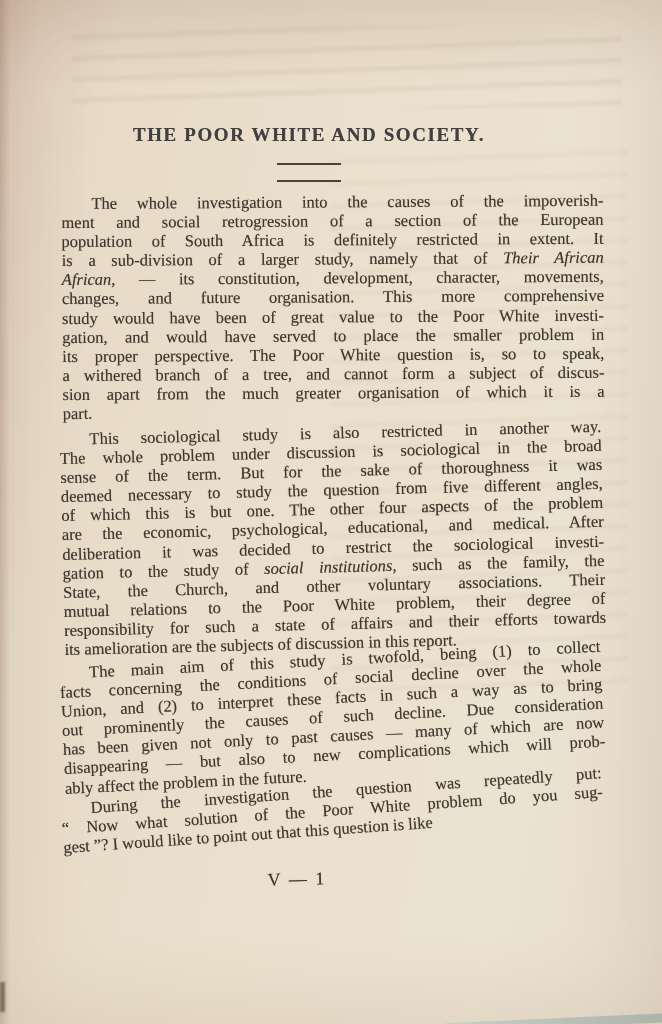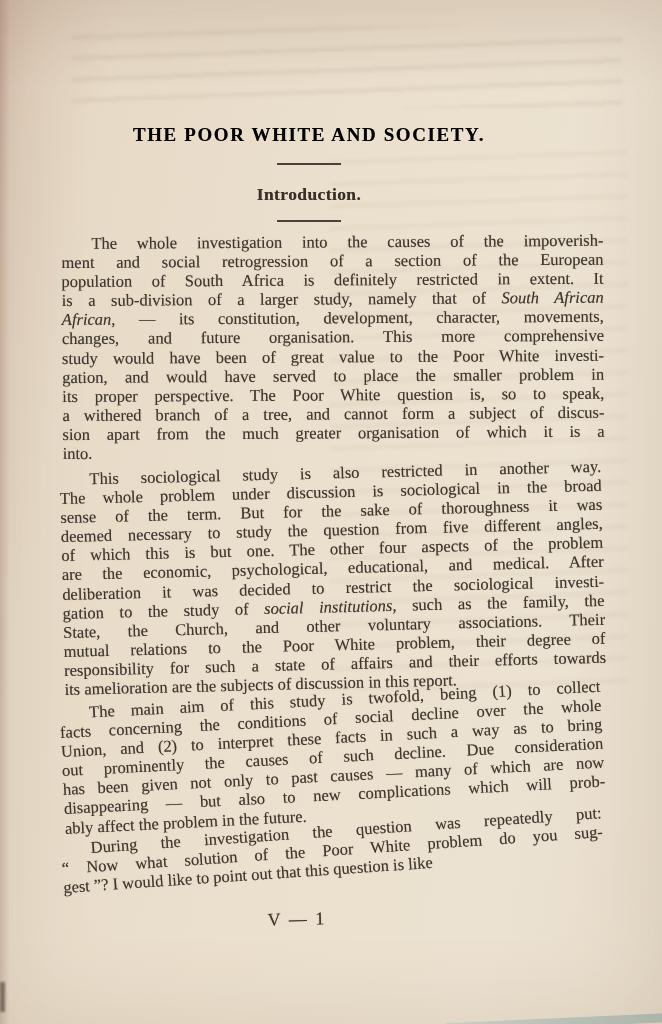--- a/index.html
+++ b/index.html
@@ -44,21 +44,21 @@
 
   .sheet{
     position:absolute;inset:0;
     padding:124px 58px 0 62px;
     color:#40372e;
   }
   .hdr{ text-align:center; transform:translateX(-24px); }
   .title{
     font-size:19px;font-weight:bold;letter-spacing:1.6px;
     line-height:22px;margin:0;
-    color:#000000; text-shadow:0 0 .6px rgba(55,47,40,.65);
+    color:#404040; text-shadow:0 0 .6px rgba(55,47,40,.65);
   }
   .rule{
     width:64px;height:2px;background:#4b4138;border:none;
     margin:17px auto 0 auto;
   }
   .rule2{ margin-top:15px; }
   .heading{
     font-size:17.5px;font-weight:bold;letter-spacing:.4px;
     line-height:21px;margin:19px 0 0 0;
     color:#372f28; text-shadow:0 0 .6px rgba(55,47,40,.6);
@@ -91,38 +91,37 @@
 <div class="ghost-top"></div>
 <div class="ghost-right"></div>
 <div class="edge-left"></div>
 <div class="edge-bottom-right"></div>
 <div class="edge-bottom-left"></div>
 
 <div class="sheet">
   <div class="hdr">
     <div class="title">THE POOR WHITE AND SOCIETY.</div>
     <hr class="rule">
-    <div class="heading">Introduction.</div>
     <hr class="rule rule2">
   </div>
 
   <div class="body-text">
       <div class="para para-0">
         <div class="line"><span>The whole investigation into the causes of the impoverish-</span></div>
         <div class="line"><span>ment and social retrogression of a section of the European</span></div>
         <div class="line"><span>population of South Africa is definitely restricted in extent.  It</span></div>
-        <div class="line"><span>is a sub-division of a larger study, namely that of </span><span class="it">South African</span></div>
+        <div class="line"><span>is a sub-division of a larger study, namely that of </span><span class="it">Their African</span></div>
         <div class="line"><span class="it">African,</span><span> — its constitution, development, character, movements,</span></div>
         <div class="line"><span>changes, and future organisation.  This more comprehensive</span></div>
         <div class="line"><span>study would have been of great value to the Poor White investi-</span></div>
         <div class="line"><span>gation, and would have served to place the smaller problem in</span></div>
         <div class="line"><span>its proper perspective.  The Poor White question is, so to speak,</span></div>
         <div class="line"><span>a withered branch of a tree, and cannot form a subject of discus-</span></div>
         <div class="line"><span>sion apart from the much greater organisation of which it is a</span></div>
-        <div class="line"><span>into.</span></div>
+        <div class="line"><span>part.</span></div>
       </div>
       <div class="para para-1">
         <div class="line"><span>This sociological study is also restricted in another way.</span></div>
         <div class="line"><span>The whole problem under discussion is sociological in the broad</span></div>
         <div class="line"><span>sense of the term.  But for the sake of thoroughness it was</span></div>
         <div class="line"><span>deemed necessary to study the question from five different angles,</span></div>
         <div class="line"><span>of which this is but one.  The other four aspects of the problem</span></div>
         <div class="line"><span>are the economic, psychological, educational, and medical.  After</span></div>
         <div class="line"><span>deliberation it was decided to restrict the sociological investi-</span></div>
         <div class="line"><span>gation to the study of </span><span class="it">social institutions,</span><span> such as the family, the</span></div>

